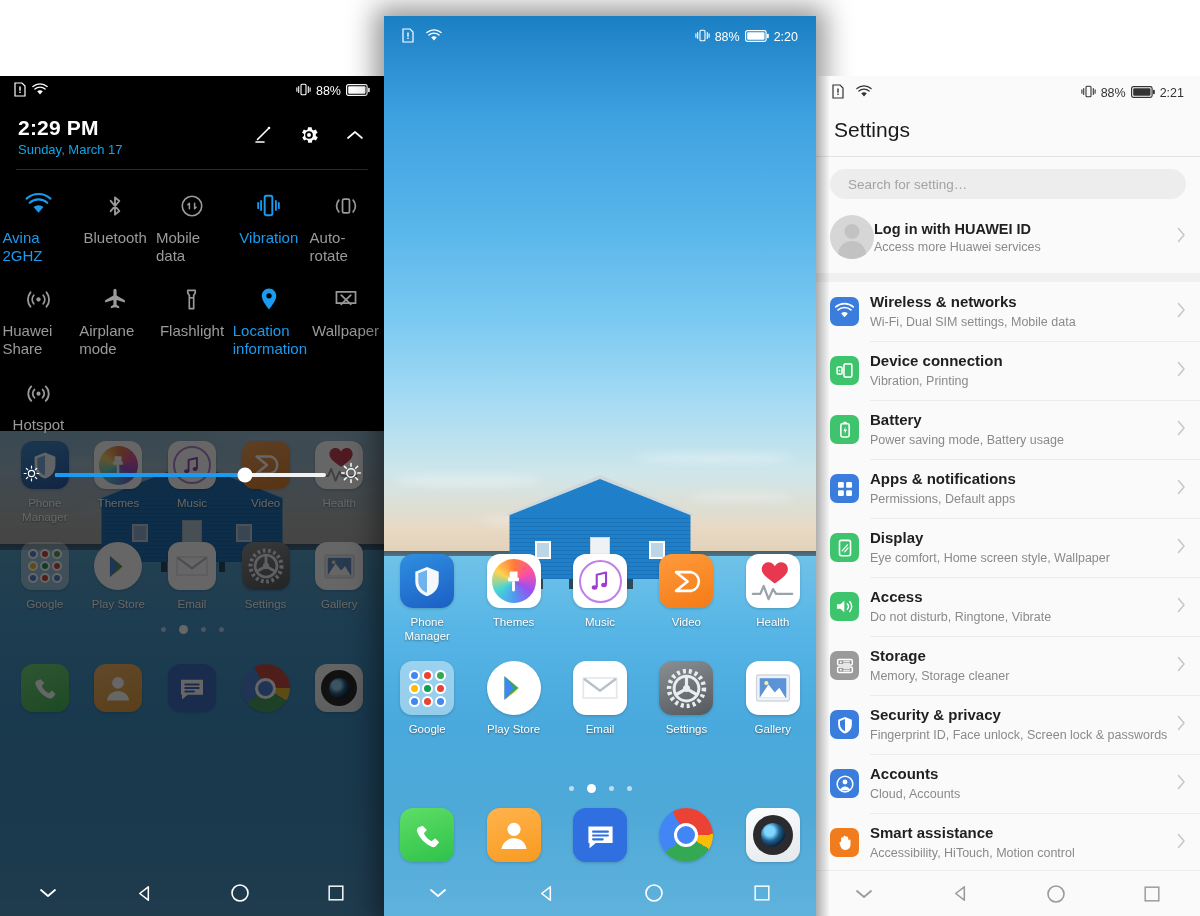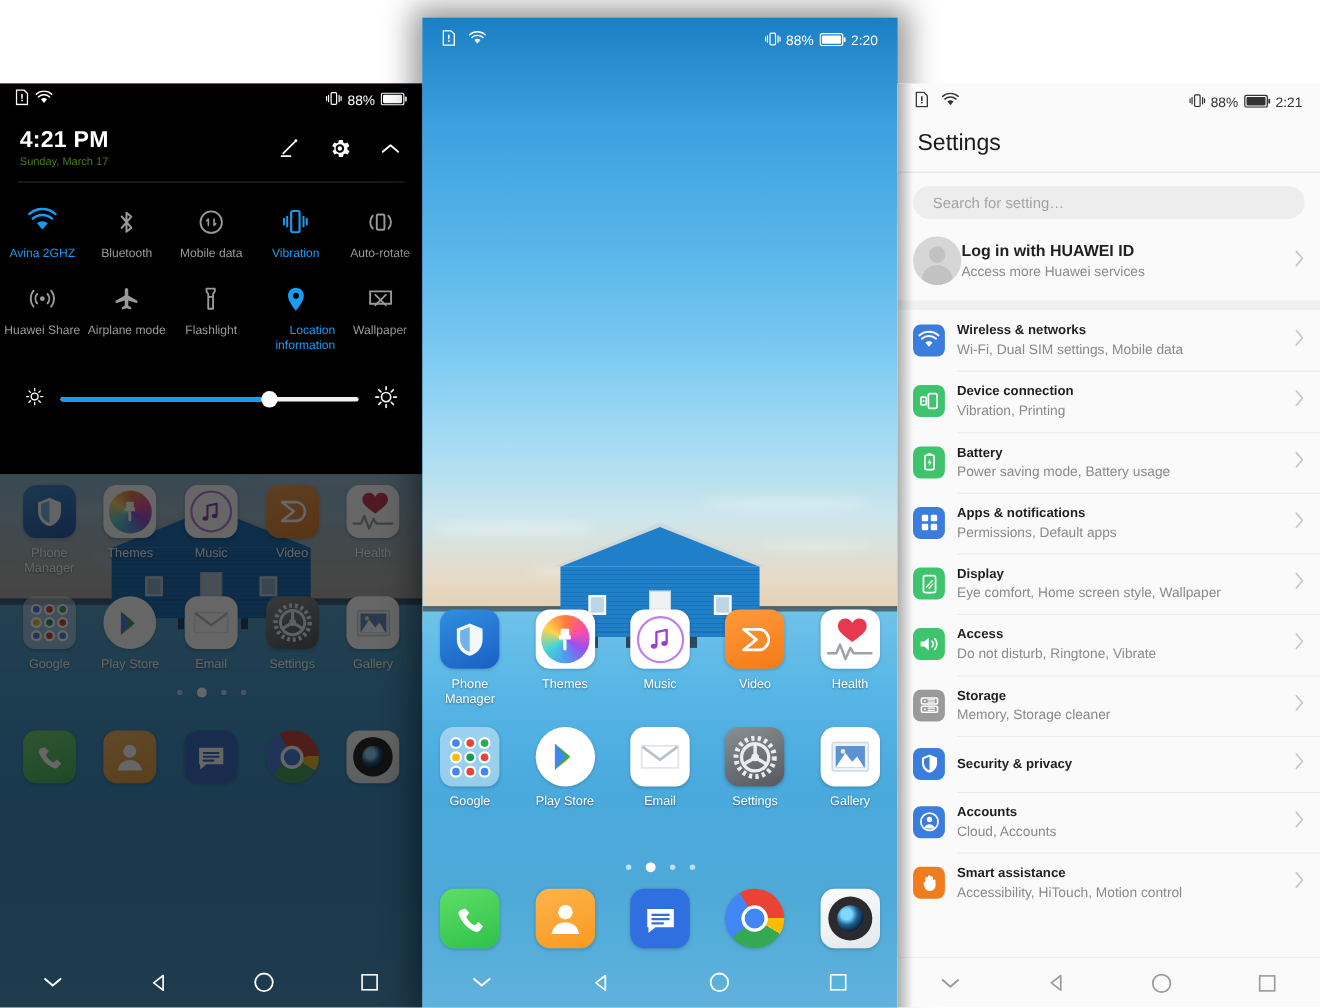--- a/index.html
+++ b/index.html
@@ -75,27 +75,27 @@
   #left-dim { position:absolute; inset:0; background:rgba(7,14,22,.72); }
   .shade {
     position:absolute; left:0; top:0; width:384px; height:355px;
     background:#000;
   }
   .statusbar-dark { height:30px; display:flex; align-items:center; padding:0 14px; color:#fff; }
   .sb-left { display:flex; align-items:center; gap:6px; }
   .sb-right { margin-left:auto; display:flex; align-items:center; gap:5px; font-size:12.5px; }
   .clockrow { padding:10px 18px 12px 18px; display:flex; align-items:flex-start; }
   .clocktime { font-size:21px; font-weight:bold; color:#fff; line-height:1.12; letter-spacing:.2px; }
-  .clockdate { font-size:10px; color:#4d7c0f; margin-top:2px; }
+  .clockdate { font-size:13px; color:#0ea5e9; margin-top:2px; }
   .clockicons { margin-left:auto; display:flex; align-items:center; gap:24px; padding-top:8px; }
   .shade-sep { height:1px; background:#2a2a2a; margin:0 16px; }
   .tiles { display:flex; flex-wrap:wrap; padding:12px 0 4px 0; }
   .tile { width:20%; display:flex; flex-direction:column; align-items:center; padding:9px 2px 10px 2px; }
   .tile .tico { height:30px; display:flex; align-items:center; justify-content:center; }
-  .tile .tlabel { margin-top:8px; font-size:11px; line-height:1.22; text-align:right; color:#9a9a9a; max-width:72px; }
+  .tile .tlabel { margin-top:8px; font-size:15px; line-height:1.22; text-align:left; color:#9a9a9a; max-width:72px; }
   .tile.on .tlabel { color:#1a9bf0; }
   .brightrow { display:flex; align-items:center; gap:14px; padding:14px 22px 16px 22px; }
   .slider { flex:1; height:4px; border-radius:2px; background:#f2f2f2; position:relative; }
   .slider .fill { position:absolute; left:0; top:0; bottom:0; border-radius:2px; background:#1a9bf0; }
   .slider .knob { position:absolute; top:50%; width:15px; height:15px; border-radius:50%; background:#fff; transform:translate(-50%,-50%); }
 
   
   .dimhome { position:absolute; left:0; top:355px; width:384px; height:485px; }
   .dimgrid { position:absolute; left:0; top:0; width:384px; padding:0 8px; }
 
@@ -136,21 +136,21 @@
   .acct-txt { flex:1; }
   .acct-title { font-size:14.5px; color:#1f1f1f; font-weight:bold; }
   .acct-sub { font-size:12.5px; color:#8a8a8a; margin-top:2px; }
   .chev { color:#c2c2c2; font-size:16px; padding-left:8px; flex:none; }
   .sec-gap { height:9px; background:#f0f0f0; }
   .slist { background:#fafafa; }
   .srow { display:flex; align-items:center; padding:11px 14px; position:relative; }
   .srow + .srow::before { content:""; position:absolute; left:54px; right:0; top:0; height:1px; background:#ececec; }
   .sico { width:29px; height:29px; border-radius:7px; flex:none; display:flex; align-items:center; justify-content:center; }
   .stxt { margin-left:11px; flex:1; min-width:0; }
-  .stitle { font-size:12px; color:#1f1f1f; font-weight:bold; line-height:1.25; }
+  .stitle { font-size:15px; color:#1f1f1f; font-weight:bold; line-height:1.25; }
   .ssub { font-size:12.5px; color:#8a8a8a; margin-top:2px; line-height:1.3; }
 
   
   .navbar { position:absolute; left:0; bottom:0; width:100%; height:46px; display:flex; align-items:center; }
   .navbar .nb { flex:1; display:flex; align-items:center; justify-content:center; }
   .navbar.dark { background:transparent; }
   .navbar.light { background:#fafafa; border-top:1px solid #ededed; }
 </style>
 </head>
 <body>
@@ -428,21 +428,21 @@
                 <rect x="0.6" y="0.6" width="20.5" height="10.8" rx="1.8" fill="none" stroke="#fff" stroke-width="1.2"></rect>
                 <rect x="2.2" y="2.2" width="17.3" height="7.6" rx="1" fill="#fff"></rect>
                 <rect x="22" y="3.8" width="1.8" height="4.4" rx=".8" fill="#fff"></rect>
               </svg>
           </span>
         </span>
       </div>
 
       <div class="clockrow">
         <div>
-          <div class="clocktime">4:21 PM</div>
+          <div class="clocktime">2:29 PM</div>
           <div class="clockdate">Sunday, March 17</div>
         </div>
         <div class="clockicons">
           <span>
             <svg width="22" height="22" viewBox="0 0 22 22">
                 <path d="M4 18h8" stroke="#fff" stroke-width="1.6" stroke-linecap="round"></path>
                 <path d="M5.5 15.5 16 5" stroke="#fff" stroke-width="1.6" stroke-linecap="round"></path>
                 <circle cx="17" cy="4" r="1.3" fill="#fff"></circle>
               </svg>
           </span>
@@ -546,20 +546,30 @@
             <span class="tlabel">Location information</span>
           </div>
           <div class="tile">
             <span class="tico">
               <svg width="26" height="26" viewBox="0 0 24 24">
                 <path d="M3.2 5.4h17.6v10.4H3.2z" fill="none" stroke="#9a9a9a" stroke-width="1.6"></path>
                 <path d="M7.6 8.4 16.4 17M16.4 8.4 7.6 17" stroke="#9a9a9a" stroke-width="1.6" stroke-linecap="round"></path>
               </svg>
             </span>
             <span class="tlabel">Wallpaper</span>
+          </div>
+          <div class="tile">
+            <span class="tico">
+              <svg width="27" height="27" viewBox="0 0 24 24">
+                <circle cx="12" cy="13" r="1.8" fill="#9a9a9a"></circle>
+                <path d="M8.4 16.6a5 5 0 0 1 0-7.2M15.6 9.4a5 5 0 0 1 0 7.2" fill="none" stroke="#9a9a9a" stroke-width="1.6" stroke-linecap="round"></path>
+                <path d="M5.6 19.4a9 9 0 0 1 0-12.8M18.4 6.6a9 9 0 0 1 0 12.8" fill="none" stroke="#9a9a9a" stroke-width="1.6" stroke-linecap="round"></path>
+              </svg>
+            </span>
+            <span class="tlabel">Hotspot</span>
           </div>
         </div>
 
       <div class="brightrow">
         <span>
           <svg width="19" height="19" viewBox="0 0 22 22">
               <circle cx="11" cy="11" r="3.6" fill="none" stroke="#fff" stroke-width="1.4"></circle>
               <path d="M11 2.5v2.2M11 17.3v2.2M2.5 11h2.2M17.3 11h2.2M5 5l1.6 1.6M15.4 15.4 17 17M17 5l-1.6 1.6M6.6 15.4 5 17" stroke="#fff" stroke-width="1.4" stroke-linecap="round"></path>
             </svg>
         </span>
@@ -1072,20 +1082,21 @@
         </div>
         <div class="srow">
           <span class="sico" style="background:#3b7ddd;">
             <svg width="20" height="20" viewBox="0 0 24 24">
               <path d="M12 2.4 3.8 5.8v6c0 5 3.5 9 8.2 10.4 4.7-1.4 8.2-5.4 8.2-10.4v-6Z" fill="#fff"></path>
               <path d="M12 4.8v14.6c-3.4-1.2-6-4.3-6-8.2V7.1Z" fill="#3b7ddd"></path>
             </svg>
           </span>
           <span class="stxt">
             <span class="stitle" style="display:block;">Security &amp; privacy</span>
+            <span class="ssub" style="display:block;">Fingerprint ID, Face unlock, Screen lock &amp; passwords</span>
           </span>
           <span class="chev"><svg width="9" height="16" viewBox="0 0 9 16">
               <path d="M1.5 1.5 7 8l-5.5 6.5" fill="none" stroke="#c6c6c6" stroke-width="1.5" stroke-linecap="round" stroke-linejoin="round"></path>
             </svg></span>
         </div>
         <div class="srow">
           <span class="sico" style="background:#3b7ddd;">
             <svg width="20" height="20" viewBox="0 0 24 24">
               <circle cx="12" cy="12" r="9.4" fill="none" stroke="#fff" stroke-width="1.9"></circle>
               <circle cx="12" cy="9.6" r="2.9" fill="#fff"></circle>

